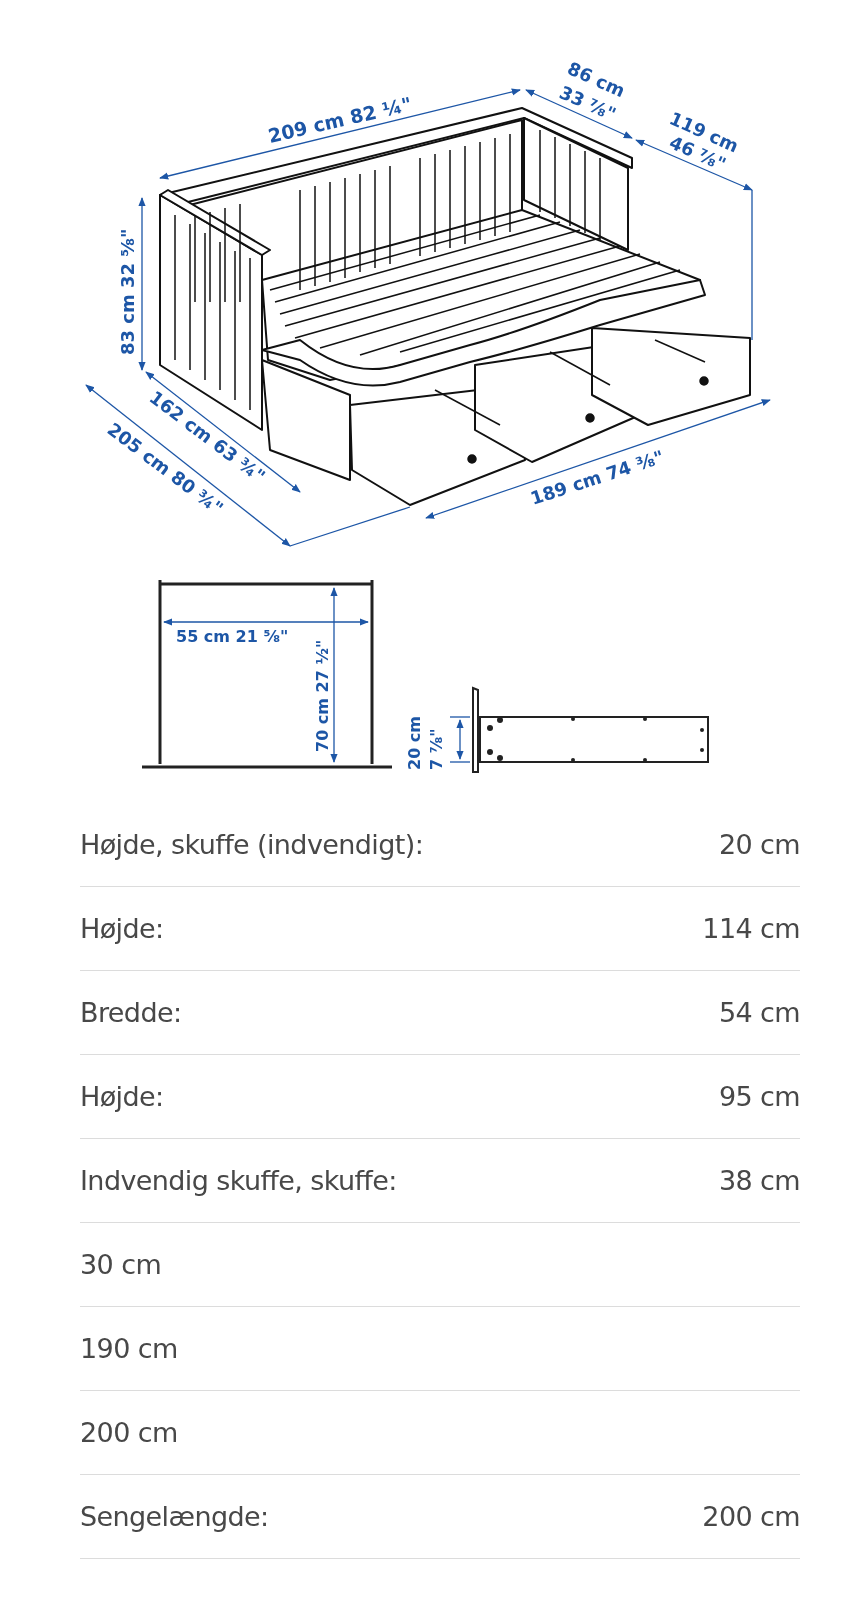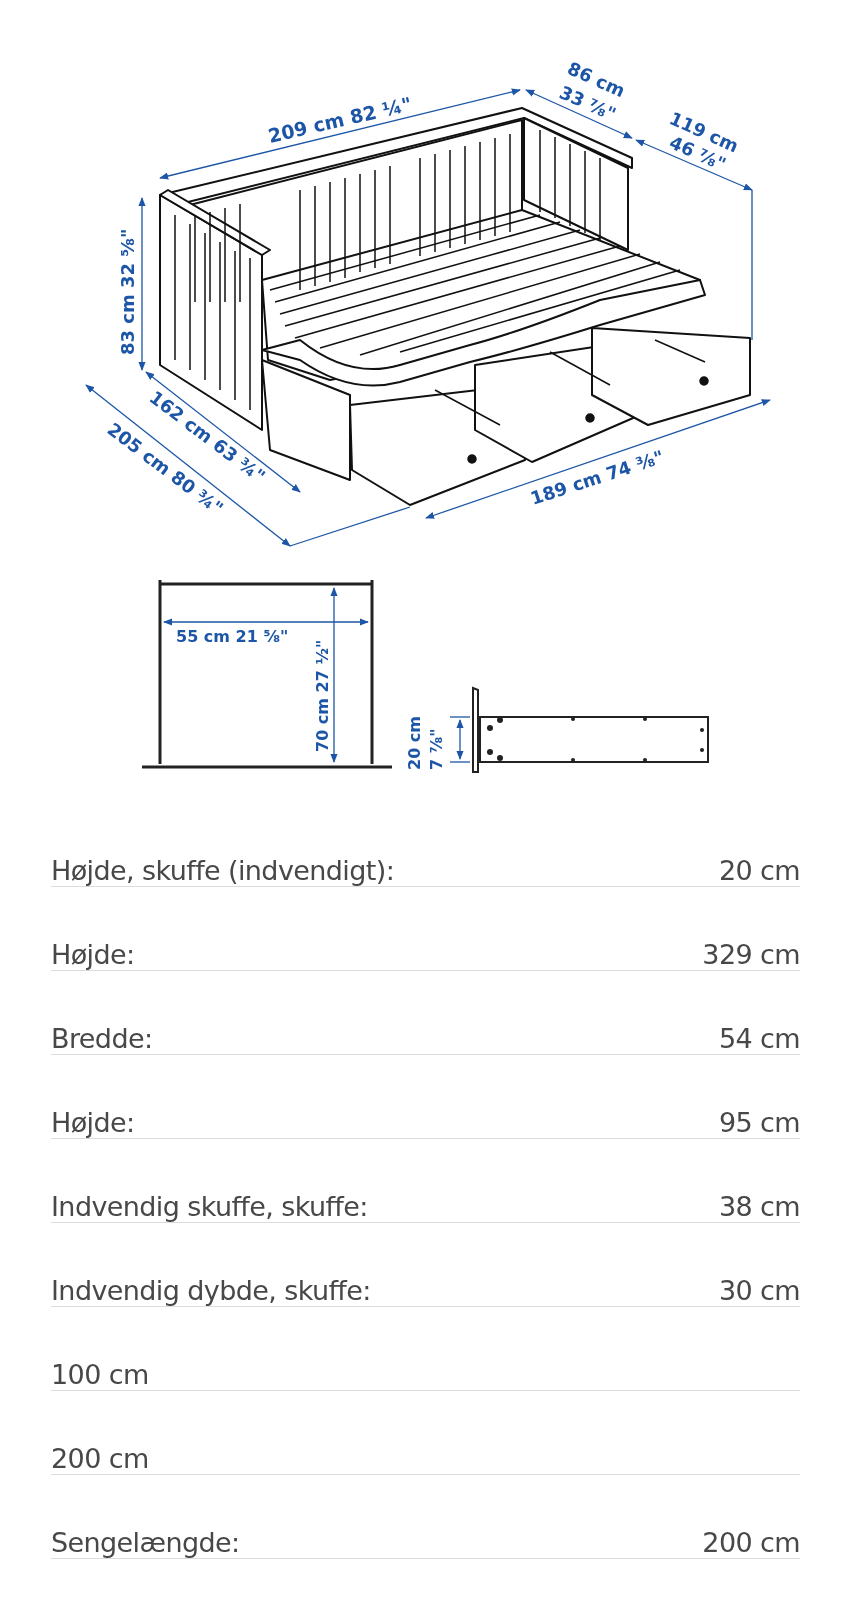--- a/index.html
+++ b/index.html
@@ -1,21 +1,21 @@
 <!DOCTYPE html>
 <html><head>
 <meta charset="utf-8">
 <style>
   html, body { margin: 0; padding: 0; background: #ffffff; }
   body { width: 868px; height: 1600px; position: relative; overflow: hidden; font-family: "DejaVu Sans", sans-serif; }
   .diagram { position: absolute; left: 0; top: 0; width: 868px; height: 800px; }
   .diagram svg { width: 868px; height: 800px; display: block; }
   .dimlabel { font-family: "DejaVu Sans", sans-serif; font-weight: bold; fill: #1d56a6; }
   .specs { position: absolute; left: 51px; top: 803px; width: 749px; }
-  .row { height: 84px; border-bottom: 1.5px solid #dcdcdc; display: flex; align-items: flex-end; justify-content: space-between; box-sizing: border-box; padding-top: 0; }
+  .row { height: 84px; border-bottom: 1.5px solid #dcdcdc; display: flex; align-items: center; justify-content: space-between; box-sizing: border-box; padding-top: 0; margin-left: 29px; }
   .row span { font-family: "DejaVu Sans", sans-serif; font-size: 27px; color: #484848; letter-spacing: -0.6px; }
 </style>
 </head>
 <body>
 
 <div class="diagram">
   <svg viewBox="0 0 868 800" xmlns="http://www.w3.org/2000/svg">
     <defs>
       <marker id="arr" viewBox="0 0 10 10" refX="9" refY="5" markerWidth="7" markerHeight="7" orient="auto-start-reverse">
         <path d="M0,1 L10,5 L0,9 z" fill="#1d56a6"></path>
@@ -163,40 +163,39 @@
   </svg>
 </div>
 
 <div class="specs">
   <div class="row">
     <span>Højde, skuffe (indvendigt):</span>
     <span>20 cm</span>
   </div>
   <div class="row">
     <span>Højde:</span>
-    <span>329 cm</span>
+    <span>114 cm</span>
   </div>
   <div class="row">
     <span>Bredde:</span>
     <span>54 cm</span>
   </div>
   <div class="row">
     <span>Højde:</span>
     <span>95 cm</span>
   </div>
   <div class="row">
     <span>Indvendig skuffe, skuffe:</span>
     <span>38 cm</span>
   </div>
   <div class="row">
-    <span>Indvendig dybde, skuffe:</span>
     <span>30 cm</span>
   </div>
   <div class="row">
-    <span>100 cm</span>
+    <span>190 cm</span>
   </div>
   <div class="row">
     <span>200 cm</span>
   </div>
   <div class="row">
     <span>Sengelængde:</span>
     <span>200 cm</span>
   </div>
 </div>
 

